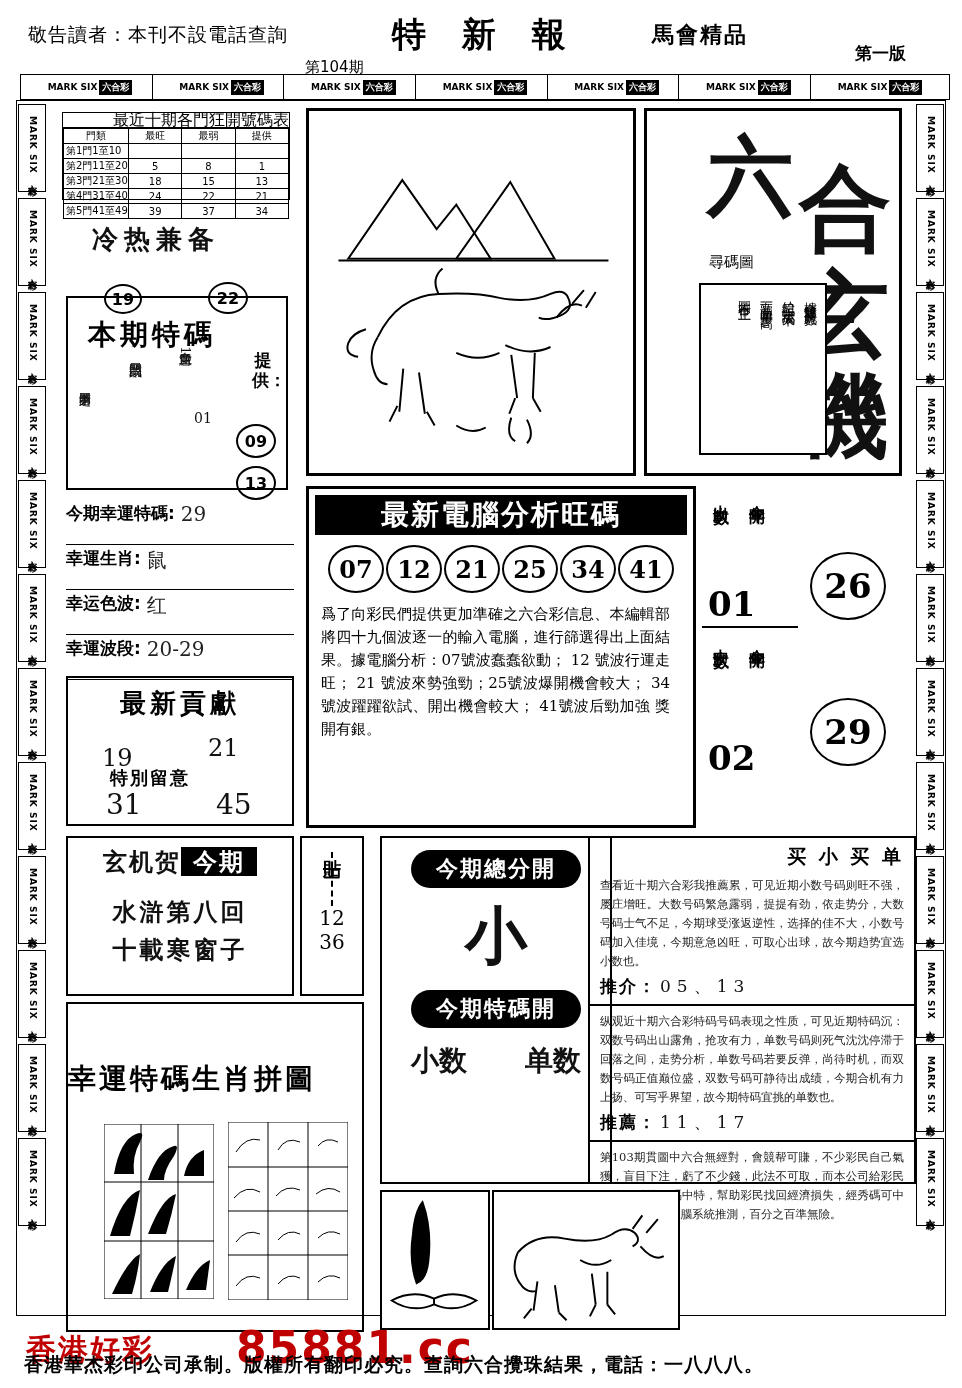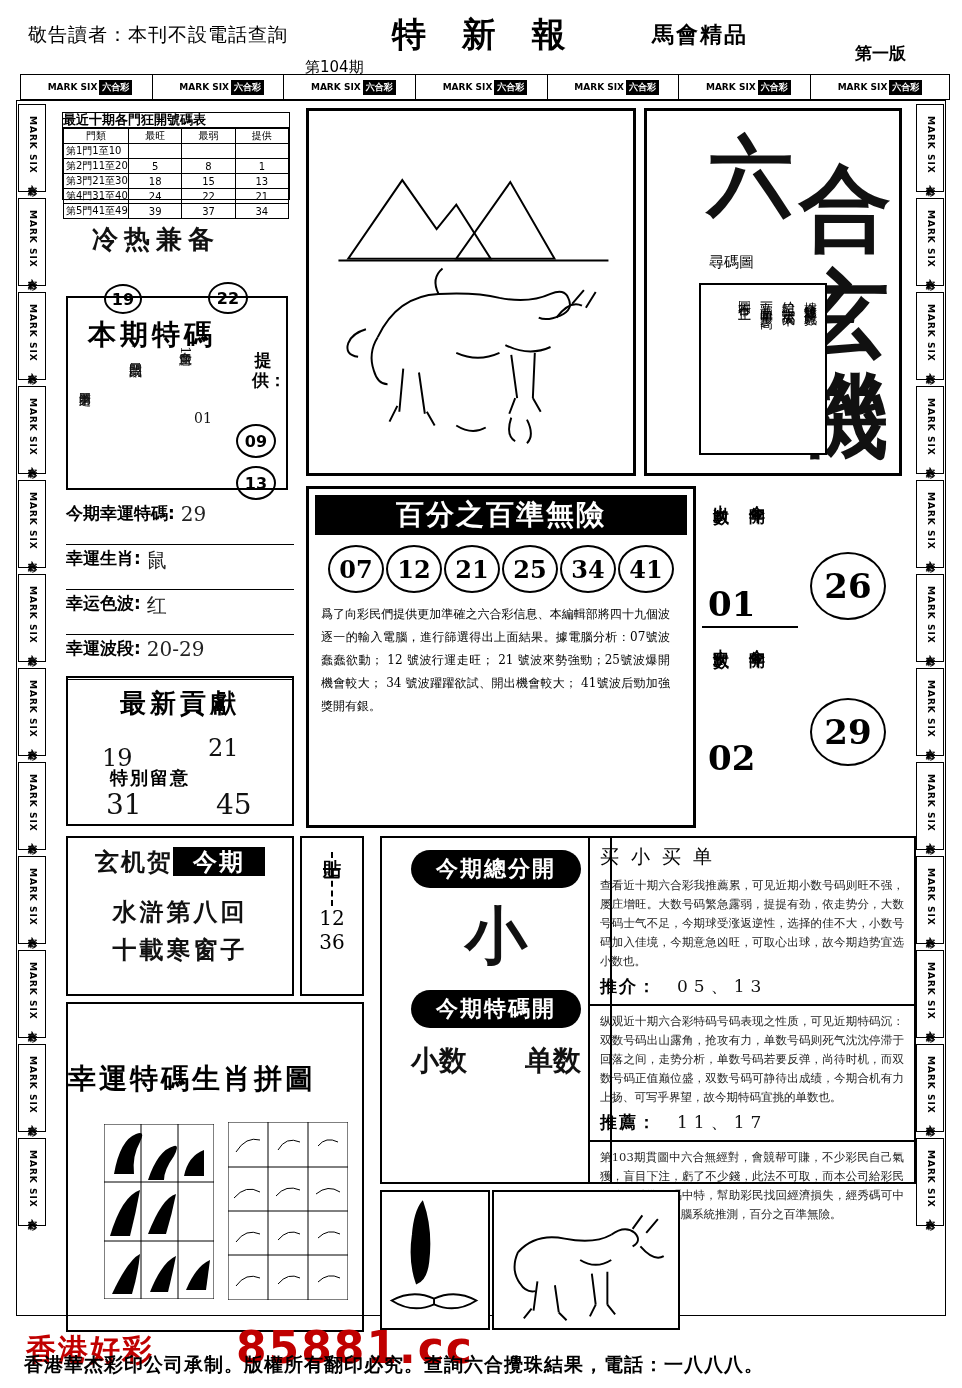--- a/index.html
+++ b/index.html
@@ -31,21 +31,21 @@
   
   .rail{position:absolute;top:104px;width:26px;height:1200px;}
   .rail.left{left:18px;}
   .rail.right{left:916px;}
   .rail-item{width:26px;height:86px;border:1px solid #000;margin-bottom:6px;
     display:flex;align-items:center;justify-content:center;background:#fff;}
   .rail-item span{writing-mode:vertical-rl;font-size:9px;font-weight:bold;letter-spacing:1px;}
 
   
   .tbl{position:absolute;left:62px;top:112px;width:228px;height:88px;border:1px solid #000;box-sizing:border-box;font-size:10px;}
-  .tbl .hdr{text-align:left;font-size:13px;font-weight:bold;border-bottom:1px solid #000;line-height:14px;}
+  .tbl .hdr{text-align:right;font-size:16px;font-weight:normal;border-bottom:1px solid #000;line-height:14px;}
   .tbl table{width:100%;border-collapse:collapse;font-size:10px;}
   .tbl td{border:1px solid #000;text-align:center;height:11px;padding:0;}
   .tbl td.lbl{text-align:left;padding-left:2px;width:62px;}
 
   .lengre{position:absolute;left:92px;top:222px;font-size:26px;font-weight:bold;letter-spacing:6px;font-family:"DejaVu Serif",serif;}
 
   .benqi{position:absolute;left:66px;top:296px;width:222px;height:194px;border:2px solid #000;box-sizing:border-box;}
   .benqi .t{position:absolute;left:20px;top:18px;font-size:28px;font-weight:bold;letter-spacing:4px;font-family:"DejaVu Serif",serif;}
   .benqi .prov{position:absolute;right:12px;top:52px;font-size:17px;font-weight:bold;width:22px;line-height:20px;text-align:center;}
   .circ{border:2px solid #000;border-radius:50%;display:flex;align-items:center;justify-content:center;font-weight:bold;}
@@ -73,54 +73,54 @@
      display:flex;flex-direction:row-reverse;justify-content:flex-start;gap:4px;padding:6px;box-sizing:border-box;}
   .bigtitle .vbox span{writing-mode:vertical-rl;font-size:13px;letter-spacing:2px;font-family:"DejaVu Serif",serif;}
 
   
   .analysis{position:absolute;left:306px;top:486px;width:390px;height:342px;border:3px solid #000;box-sizing:border-box;}
   .analysis .hd{margin:6px;height:40px;background:#000;color:#fff;display:flex;align-items:center;justify-content:center;
      font-size:28px;font-weight:bold;letter-spacing:2px;font-family:"DejaVu Serif",serif;}
   .nums{display:flex;justify-content:center;gap:2px;margin-top:10px;}
   .nums .n{width:52px;height:44px;border:2px solid #000;border-radius:50%;display:flex;align-items:center;justify-content:center;
      font-size:24px;font-weight:bold;font-family:"DejaVu Serif",serif;}
-  .analysis p{margin:10px 23px 0 12px;font-size:12px;line-height:23px;text-align:justify;font-family:"DejaVu Serif",serif;}
+  .analysis p{margin:10px 23px 0 12px;font-size:15px;line-height:23px;text-align:justify;font-family:"DejaVu Serif",serif;}
 
   
   .stats{position:absolute;left:706px;top:486px;width:210px;height:342px;}
   .stats .lbl{position:absolute;font-size:16px;font-weight:bold;writing-mode:vertical-rl;letter-spacing:2px;}
   .stats .big{position:absolute;font-size:34px;font-weight:bold;font-family:"DejaVu Serif",serif;}
   .stats .bubble{position:absolute;width:72px;height:64px;border:2px solid #000;border-radius:50%;
      display:flex;align-items:center;justify-content:center;font-size:34px;font-weight:bold;font-family:"DejaVu Serif",serif;}
 
   
   .xuanji{position:absolute;left:66px;top:836px;width:228px;height:160px;border:2px solid #000;box-sizing:border-box;}
   .xuanji .t{margin-top:8px;text-align:center;font-size:24px;font-weight:bold;letter-spacing:2px;font-family:"DejaVu Serif",serif;}
-  .xuanji .inv{background:#000;color:#fff;padding:0 20px;}
+  .xuanji .inv{background:#000;color:#fff;padding:0 12px;}
   .xuanji .l1{text-align:center;font-size:24px;font-weight:bold;margin-top:18px;letter-spacing:3px;font-family:"DejaVu Serif",serif;}
   .xuanji .l2{text-align:center;font-size:24px;font-weight:bold;margin-top:6px;letter-spacing:3px;font-family:"DejaVu Serif",serif;}
 
   .tips{position:absolute;left:300px;top:836px;width:64px;height:160px;border:2px solid #000;box-sizing:border-box;text-align:center;}
   .tips .t{font-size:18px;font-weight:bold;writing-mode:vertical-rl;margin:6px auto 0;letter-spacing:2px;}
   .tips .v{font-size:20px;font-family:"DejaVu Serif",serif;}
 
   .shengxiao{position:absolute;left:66px;top:1002px;width:298px;height:330px;border:2px solid #000;box-sizing:border-box;}
   .shengxiao .t{text-align:left;font-size:28px;font-weight:bold;letter-spacing:3px;margin-top:56px;font-family:Liberation Mono, monospace;}
 
   
   .zongfen{position:absolute;left:380px;top:836px;width:232px;height:348px;border:2px solid #000;box-sizing:border-box;}
   .pill{margin:12px auto 0;width:170px;height:38px;background:#000;color:#fff;border-radius:20px;
      display:flex;align-items:center;justify-content:center;font-size:22px;font-weight:bold;letter-spacing:2px;font-family:"DejaVu Serif",serif;}
   .bigsmall{text-align:center;font-size:62px;font-weight:bold;margin-top:6px;font-family:"DejaVu Serif",serif;}
   .twohand{display:flex;justify-content:space-around;margin-top:14px;font-size:28px;font-weight:bold;font-family:"DejaVu Serif",serif;}
 
   .rtext{position:absolute;left:588px;top:836px;width:328px;height:348px;border:2px solid #000;box-sizing:border-box;padding:6px 10px;}
-  .rtext h4{margin:0;text-align:left;font-size:19px;font-weight:normal;letter-spacing:3px;font-family:"DejaVu Serif",serif;}
+  .rtext h4{margin:0;text-align:right;font-size:19px;font-weight:bold;letter-spacing:3px;font-family:"DejaVu Serif",serif;}
   .rtext p{margin:6px 0 0 0;font-size:11.5px;line-height:19px;text-align:justify;font-family:"DejaVu Serif",serif;color:#222;}
-  .rec{display:flex;align-items:center;gap:20px;margin-top:4px;}
+  .rec{display:flex;align-items:center;gap:3px;margin-top:4px;}
   .rec .k{font-size:17px;font-weight:bold;letter-spacing:2px;}
   .rec .v{font-size:17px;font-family:"DejaVu Serif",serif;letter-spacing:6px;}
   .hr{border-top:2px solid #000;margin:6px -10px;}
 
   
   .bimg{position:absolute;top:1190px;border:2px solid #000;box-sizing:border-box;background:#fff;}
   .bimg svg{width:100%;height:100%;}
 
   
   .wm{position:absolute;left:26px;top:1330px;font-size:30px;font-weight:bold;color:#c00000;font-family:"DejaVu Serif",serif;letter-spacing:2px;}
@@ -370,21 +370,21 @@
     <div class="sm">尋碼圖</div>
     <div class="vbox" id="verse">
         <span>樓會雙雙得此數</span>
         <span>給紀二六記成天下</span>
         <span>高歌一曲中步步高</span>
         <span>圖行不止三</span>
       </div>
   </div>
 
   <div class="analysis">
-    <div class="hd">百分之百準無險</div>
+    <div class="hd">最新電腦分析旺碼</div>
     <div class="nums" id="anums">
         <div class="n">07</div>
         <div class="n">12</div>
         <div class="n">21</div>
         <div class="n">25</div>
         <div class="n">34</div>
         <div class="n">41</div>
       </div>
     <p>爲了向彩民們提供更加準確之六合彩信息、本編輯部將四十九個波逐一的輸入電腦，進行篩選得出上面結果。據電腦分析：07號波蠢蠢欲動； 12 號波行運走旺； 21 號波來勢強勁；25號波爆開機會較大； 34 號波躍躍欲試、開出機會較大； 41號波后勁加強 獎開有銀。</p>
   </div>

